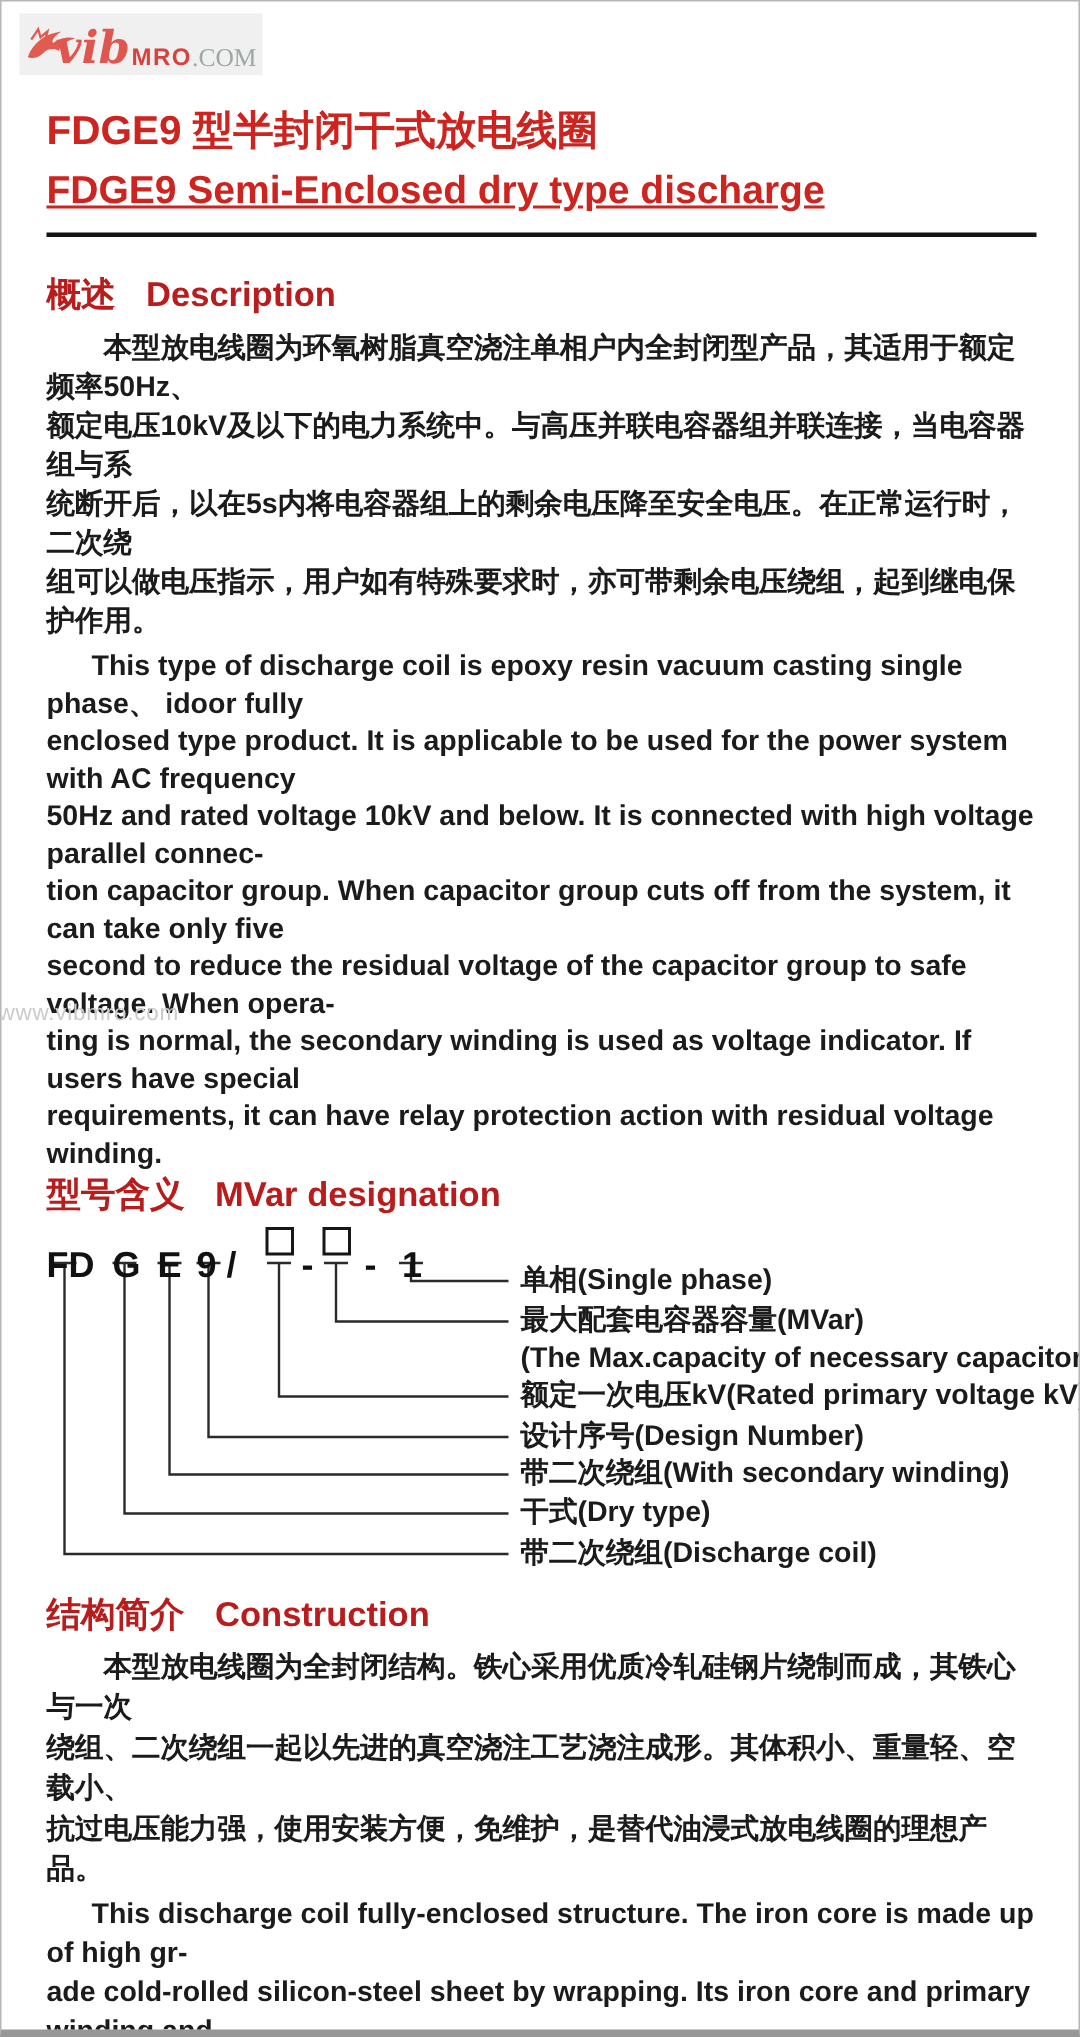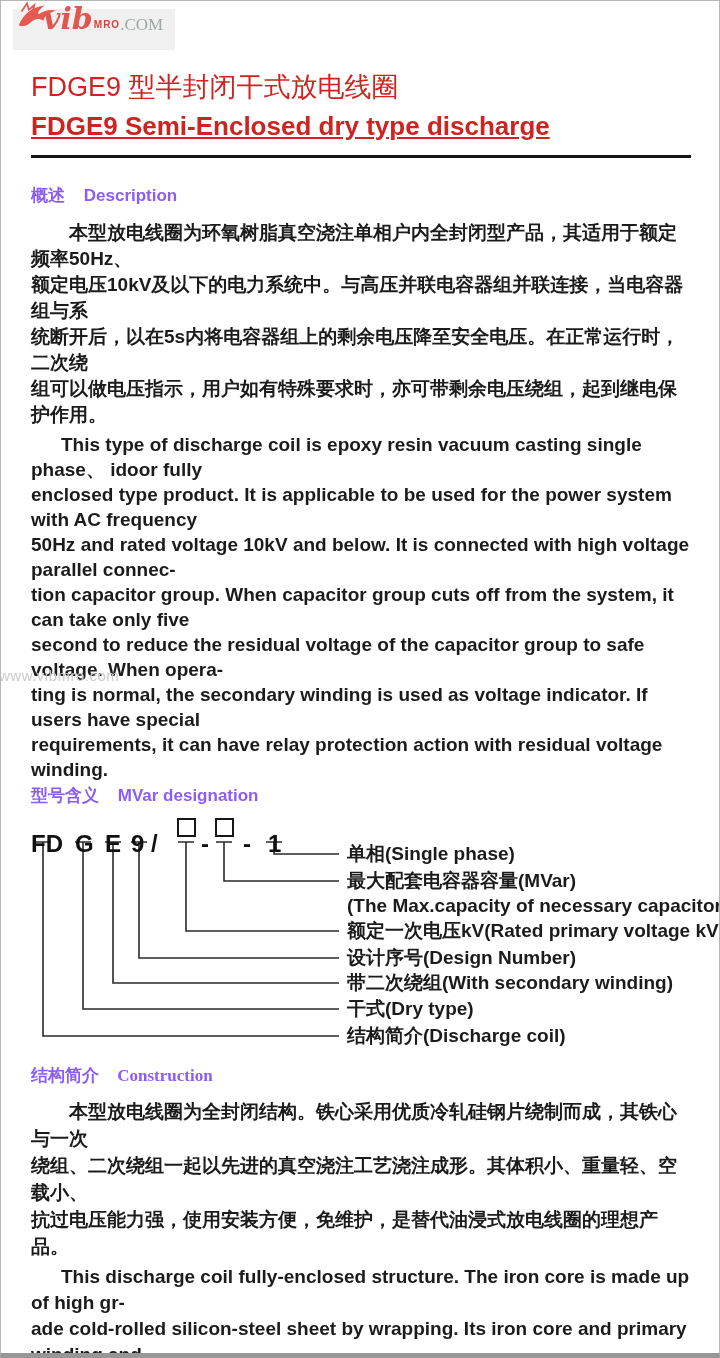--- a/index.html
+++ b/index.html
@@ -4,35 +4,35 @@
 <style>
   html,body{margin:0;padding:0;background:#ffffff;}
   .page{
     position:relative;width:720px;height:1358px;box-sizing:border-box;
     background:#ffffff;border:1px solid #b6b6b6;border-bottom:5px solid #979797;
     padding:0 28px 0 30px;overflow:hidden;
     font-family:"Liberation Sans", sans-serif;color:#1b1b1b;
   }
   
   .logo{position:absolute;left:12px;top:8px;width:162px;height:41px;background:#f0f0f0;
-        display:flex;align-items:flex-end;padding:16px 4px;box-sizing:border-box;}
+        display:flex;align-items:flex-end;padding:2px 4px;box-sizing:border-box;}
   .logo-script{font-family:"DejaVu Serif", serif;font-style:italic;font-weight:bold;
                font-size:30px;line-height:30px;color:#e0554e;margin-left:-14px;margin-right:1px;}
-  .logo-mro{font-size:10px;font-weight:bold;color:#d7423c;letter-spacing:1px;line-height:18px;margin-top:24px;}
+  .logo-mro{font-size:16px;font-weight:bold;color:#d7423c;letter-spacing:1px;line-height:18px;margin-top:24px;}
   .logo-com{font-family:"Liberation Serif", serif;font-size:17px;color:#9ba8a6;line-height:18px;}
   .watermark{position:absolute;left:-2px;top:666px;font-size:15px;color:#cbcbcb;letter-spacing:.5px;}
   
-  .t-zh{margin:70px 0 0;font-size:27px;line-height:32px;font-weight:normal;color:#cd2420;}
+  .t-zh{margin:70px 0 0;font-size:27px;line-height:32px;font-weight:bold;color:#cd2420;}
   .t-en{margin:8px 0 0;font-size:26px;line-height:30px;font-weight:bold;color:#cd2420;text-decoration:underline;}
   .rule{margin-top:14px;height:3px;background:#151515;}
   
-  h2{margin:24px 0 0;font-size:17px;line-height:28px;font-weight:bold;color:#8b5cf6;}
+  h2{margin:24px 0 0;font-size:23px;line-height:28px;font-weight:bold;color:#b91c1c;}
   h2 .zh{margin-right:14px;}
   h2.tight{margin-top:0;}
-  h2.c-head{margin-top:2px;font-family:Liberation Serif, serif;}
+  h2.c-head{margin-top:2px;}
   
   .p-zh{margin:10px 0 0;font-size:19px;line-height:26px;font-weight:bold;
         text-indent:38px;white-space:pre-line;}
   .p-en{margin:4px 0 0;font-size:19px;line-height:25px;font-weight:bold;
         text-indent:30px;white-space:pre-line;}
   .p-zh.c{line-height:27px;margin-top:8px;}
   .p-en.c{line-height:26px;}
   
   .diagram{position:relative;height:246px;margin-top:4px;}
   .diagram svg{position:absolute;left:0;top:0;}
@@ -106,21 +106,21 @@
     <span class="fpart" style="left:212px">-</span>
     <span class="fpart" style="left:237px">1</span>
 
     <div class="lbl" style="top:27px">单相(Single phase)</div>
     <div class="lbl" style="top:54px">最大配套电容器容量(MVar)</div>
     <div class="lbl" style="top:79px">(The Max.capacity of necessary capacitor)</div>
     <div class="lbl" style="top:104px">额定一次电压kV(Rated primary voltage kV)</div>
     <div class="lbl" style="top:131px">设计序号(Design Number)</div>
     <div class="lbl" style="top:156px">带二次绕组(With secondary winding)</div>
     <div class="lbl" style="top:182px">干式(Dry type)</div>
-    <div class="lbl" style="top:209px">结构简介(Discharge coil)</div>
+    <div class="lbl" style="top:209px">带二次绕组(Discharge coil)</div>
   </div>
 
   <h2 class="c-head">
     <span class="zh">结构简介</span>
     <span class="en">Construction</span>
   </h2>
   <p class="p-zh c">本型放电线圈为全封闭结构。铁心采用优质冷轧硅钢片绕制而成，其铁心与一次
 绕组、二次绕组一起以先进的真空浇注工艺浇注成形。其体积小、重量轻、空载小、
 抗过电压能力强，使用安装方便，免维护，是替代油浸式放电线圈的理想产品。</p>
   <p class="p-en c">This discharge coil fully-enclosed structure. The iron core is made up of high gr-

